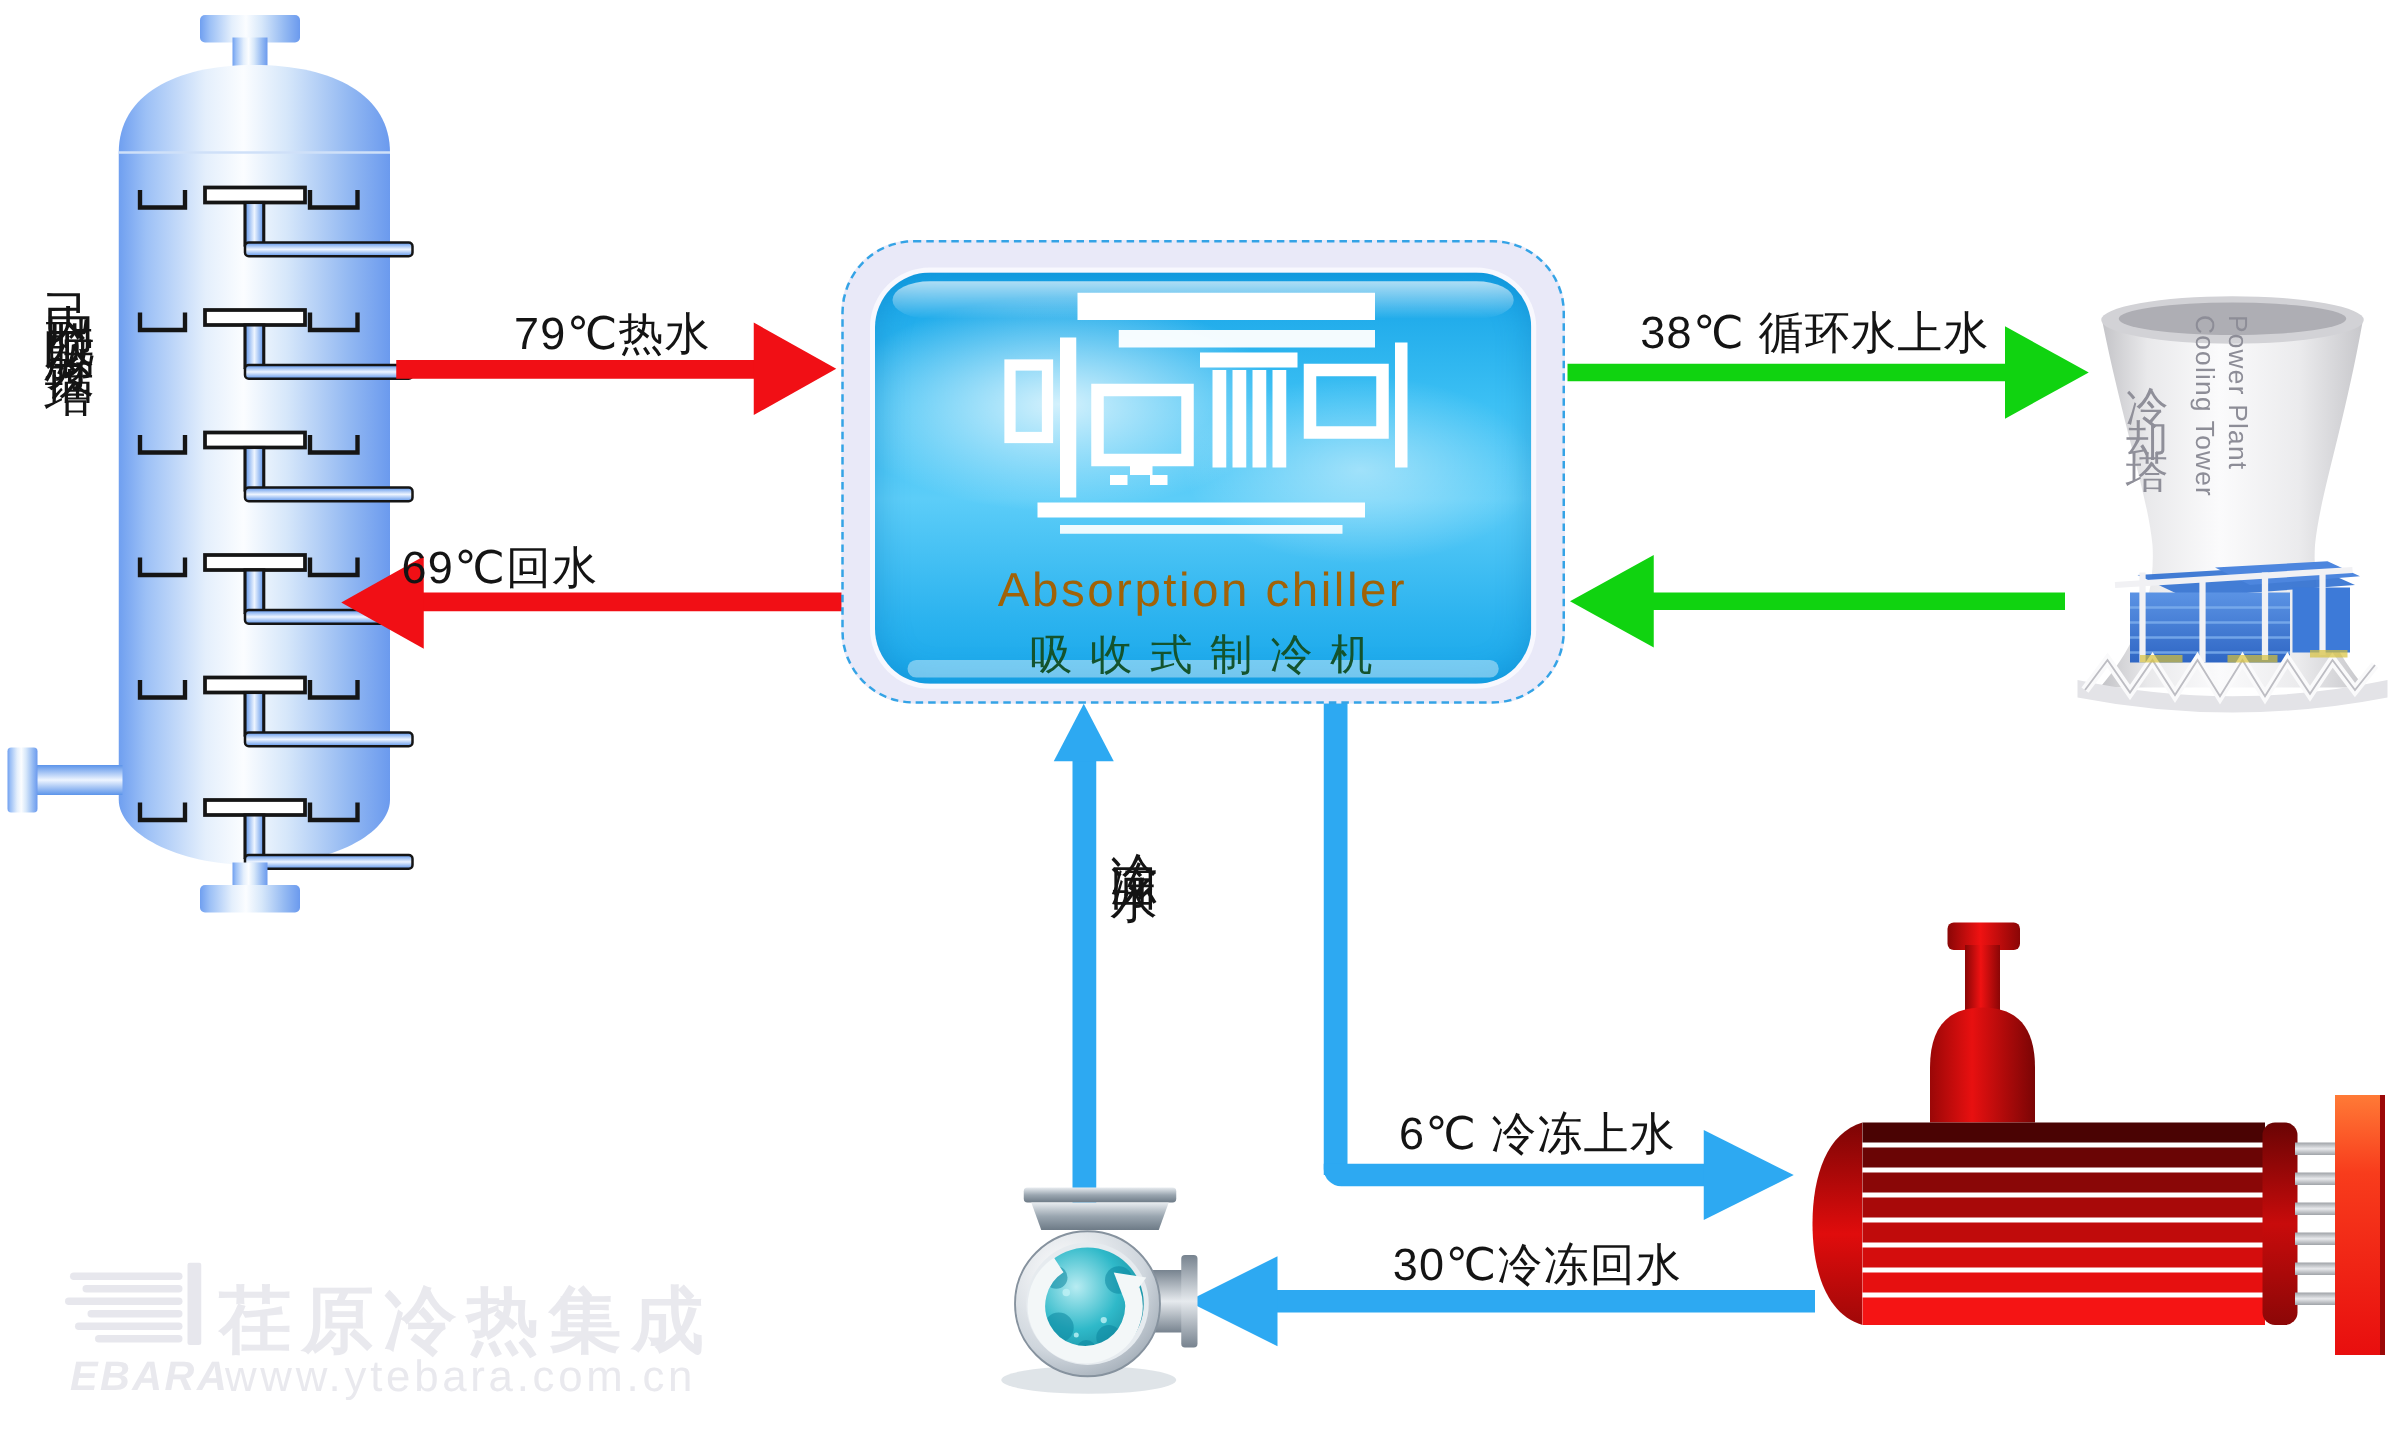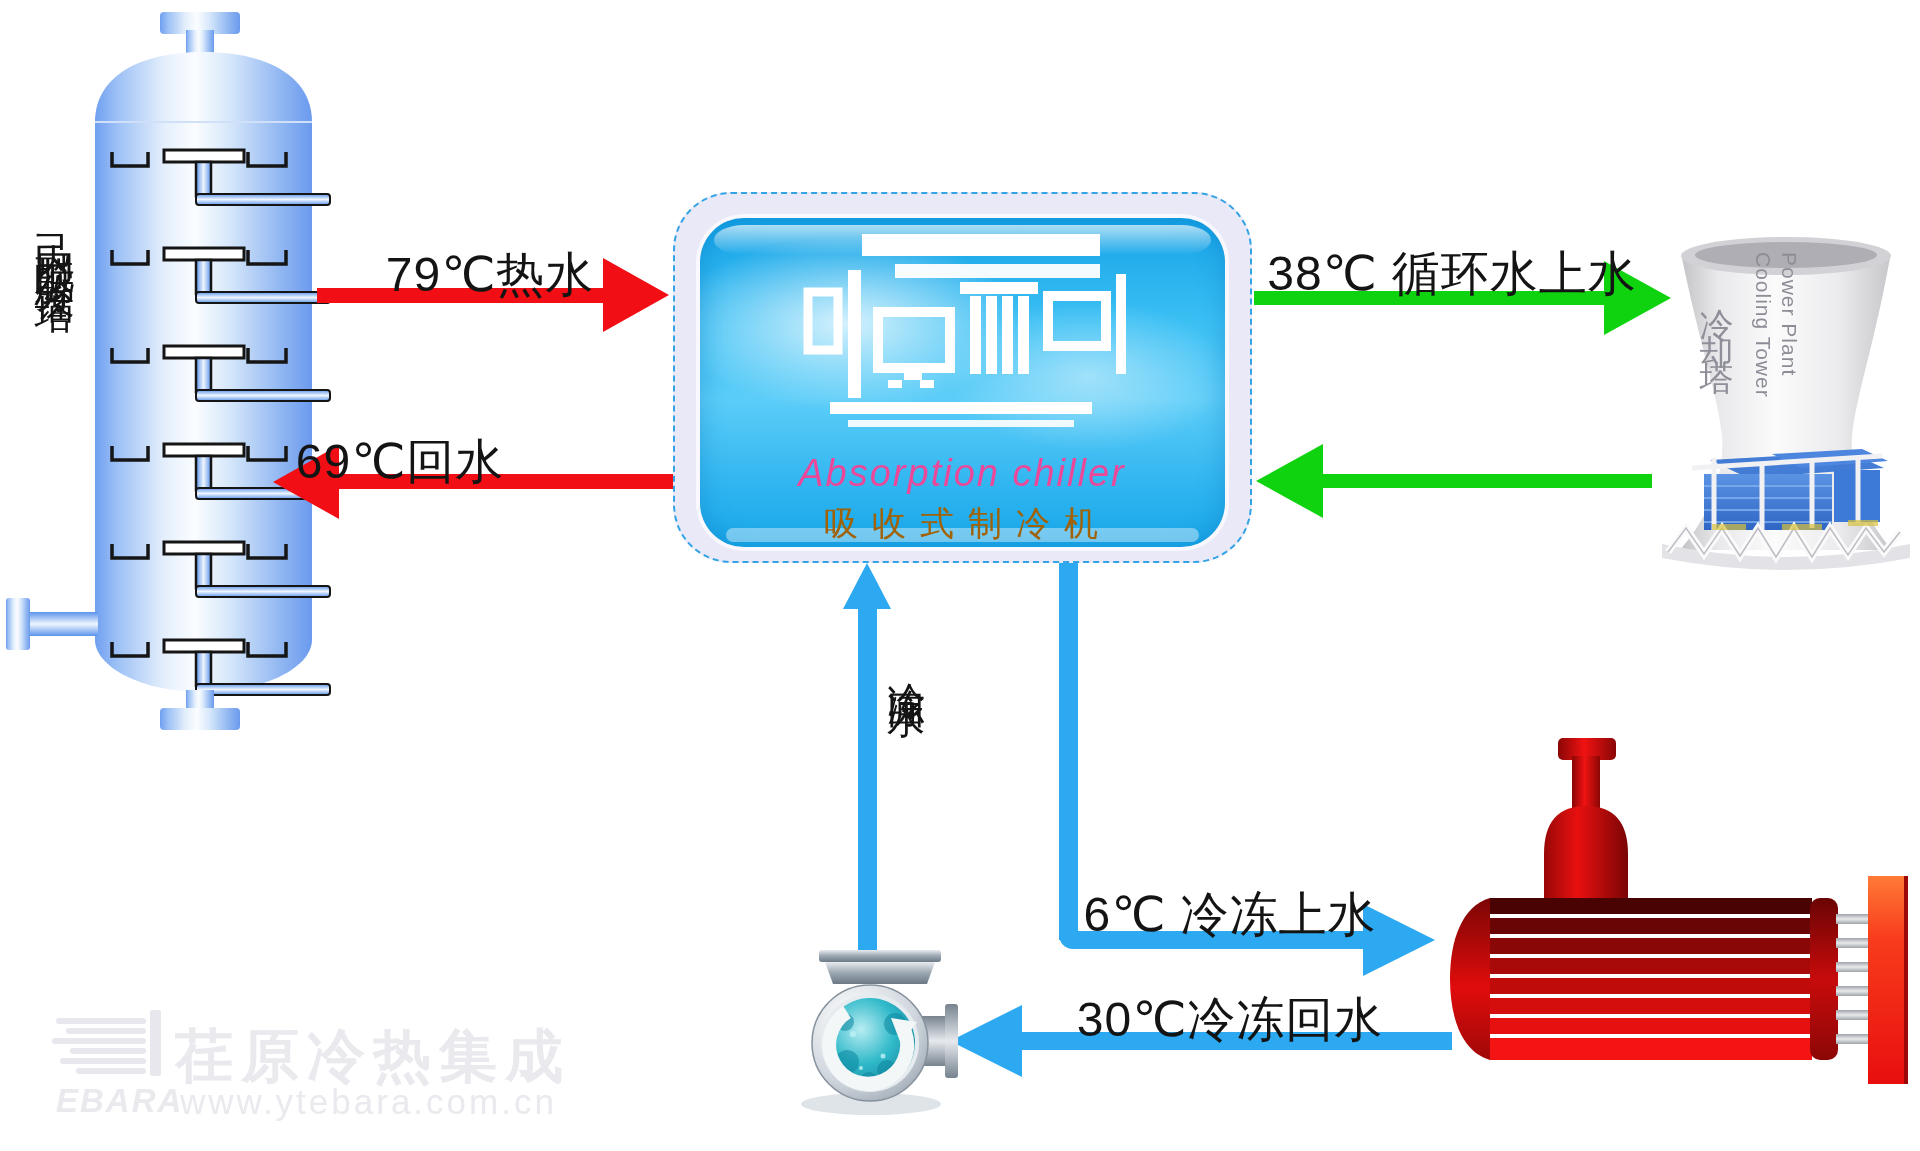--- a/index.html
+++ b/index.html
@@ -1,20 +1,20 @@
 <!DOCTYPE html>
 <html><head>
 <meta charset="utf-8">
 <style>
   html,body{margin:0;padding:0;background:#ffffff;}
   .canvas{position:relative;width:1920px;height:1151px;background:#fff;overflow:hidden;
           font-family:"Liberation Sans","DejaVu Sans",sans-serif;}
   .abs{position:absolute;}
   
-  .flow-label{position:absolute;font-size:48px;color:#141414;white-space:nowrap;
+  .flow-label{position:absolute;font-size:36px;color:#141414;white-space:nowrap;
               transform:translateX(-50%);letter-spacing:1px;}
   .v-label{position:absolute;writing-mode:vertical-rl;text-orientation:upright;
            color:#141414;white-space:nowrap;}
   
   .shaft{position:absolute;}
   .head{position:absolute;width:0;height:0;}
   .red{background:#f10f15;}
   .green{background:#10d310;}
   .blue{background:#2da9f2;}
   .head-right-red{border-top:37px solid transparent;border-bottom:37px solid transparent;border-left:66px solid #f10f15;}
@@ -31,23 +31,23 @@
     background:
       radial-gradient(ellipse 55% 42% at 28% 32%, rgba(255,255,255,.78), rgba(255,255,255,0) 62%),
       radial-gradient(ellipse 45% 38% at 74% 48%, rgba(255,255,255,.45), rgba(255,255,255,0) 60%),
       linear-gradient(180deg,#14a2e6 0%,#3cc0f4 32%,#5ccdf8 55%,#2cb3ef 84%,#18a7ea 100%);
     box-shadow:0 0 0 4px rgba(250,250,255,.85), inset 0 0 26px rgba(8,118,188,.4);}
   .chiller-inner::before{content:"";position:absolute;left:14px;right:14px;top:7px;height:30px;
     border-radius:40px/20px;background:linear-gradient(180deg,rgba(255,255,255,.66),rgba(255,255,255,0));}
   .chiller-inner::after{content:"";position:absolute;left:26px;right:26px;bottom:5px;height:14px;
     border-radius:14px;background:rgba(255,255,255,.4);}
   .chiller-en{position:absolute;left:962px;top:452px;transform:translateX(-50%);
-              font-size:38px;color:#ec4899;white-space:nowrap;letter-spacing:2px;font-style:italic;}
+              font-size:38px;color:#a16207;white-space:nowrap;letter-spacing:2px;}
   .chiller-zh{position:absolute;left:968px;top:501px;transform:translateX(-50%);
-              font-size:34px;color:#a16207;white-space:nowrap;letter-spacing:14px;}
+              font-size:34px;color:#14532d;white-space:nowrap;letter-spacing:14px;}
   
   .tower-zh{left:1694px;top:282px;font-size:34px;color:#8f8f99;letter-spacing:26px;}
   .tower-en{position:absolute;left:1802px;top:252px;transform:rotate(90deg);transform-origin:0 0;
             font-size:21px;color:#8d8d97;white-space:nowrap;line-height:26px;letter-spacing:1px;}
   
   .wm{color:#e9e9ee;}
   .wm-company{position:absolute;left:175px;top:1018px;font-size:58px;font-weight:bold;letter-spacing:8px;white-space:nowrap;}
   .wm-url{position:absolute;left:180px;top:1082px;font-size:35px;letter-spacing:3px;white-space:nowrap;}
   .wm-brand{position:absolute;left:56px;top:1082px;font-size:33px;font-weight:bold;letter-spacing:2px;font-style:italic;}
 </style>

